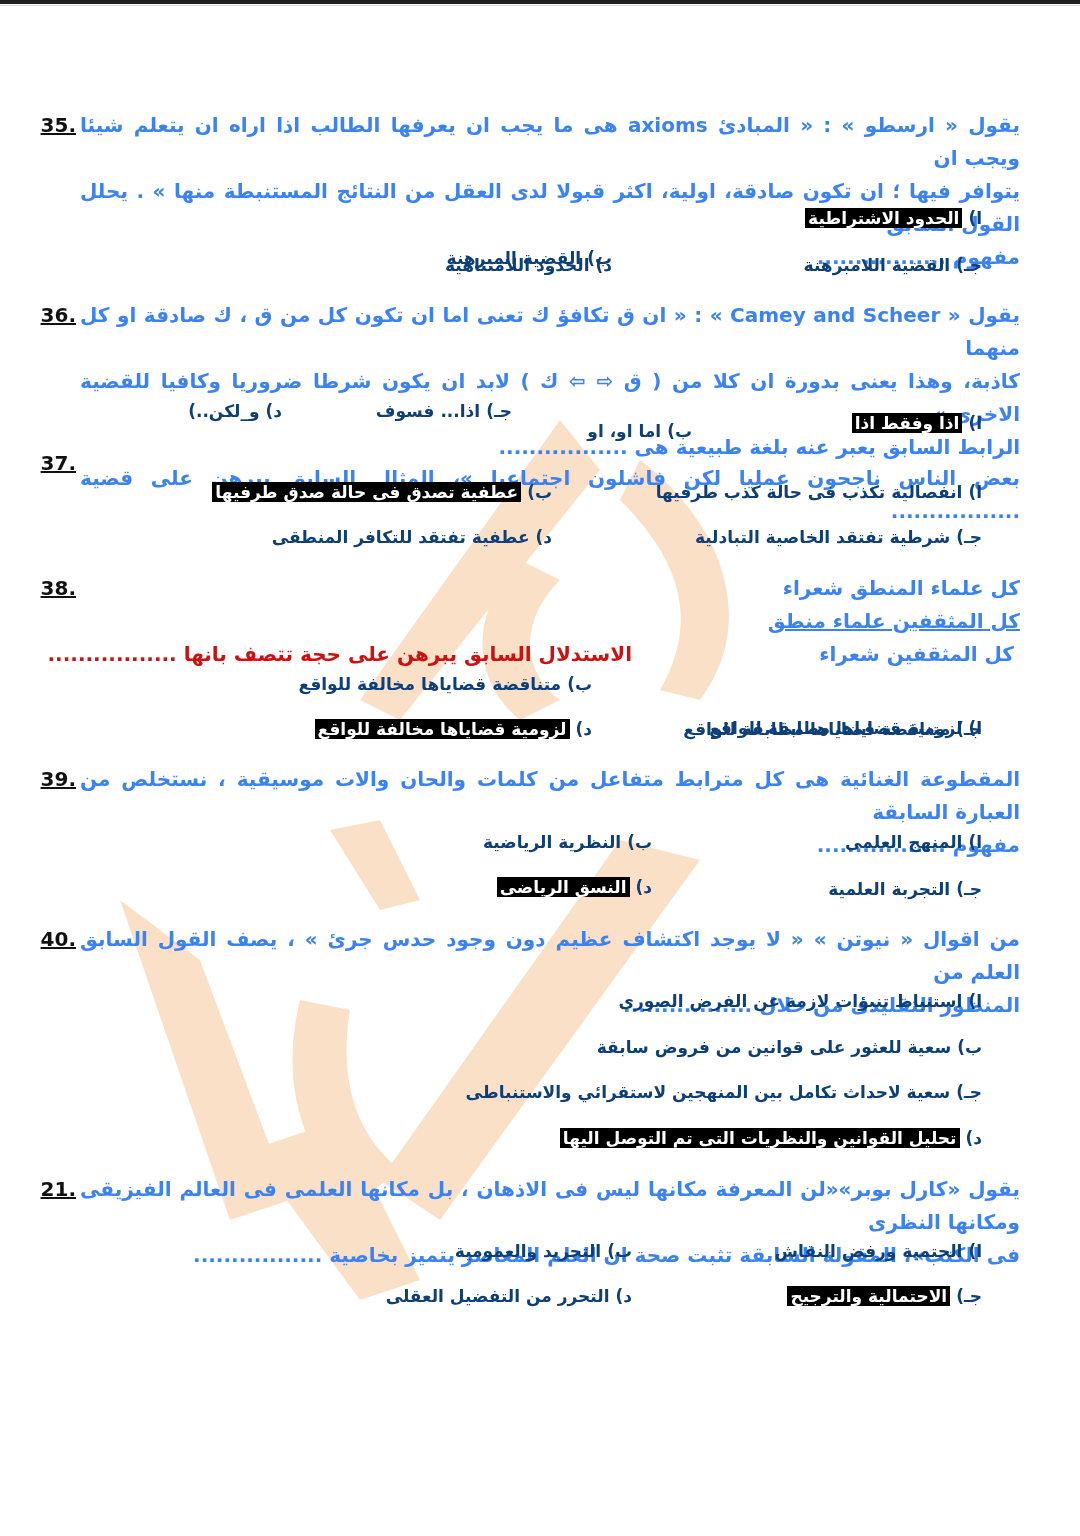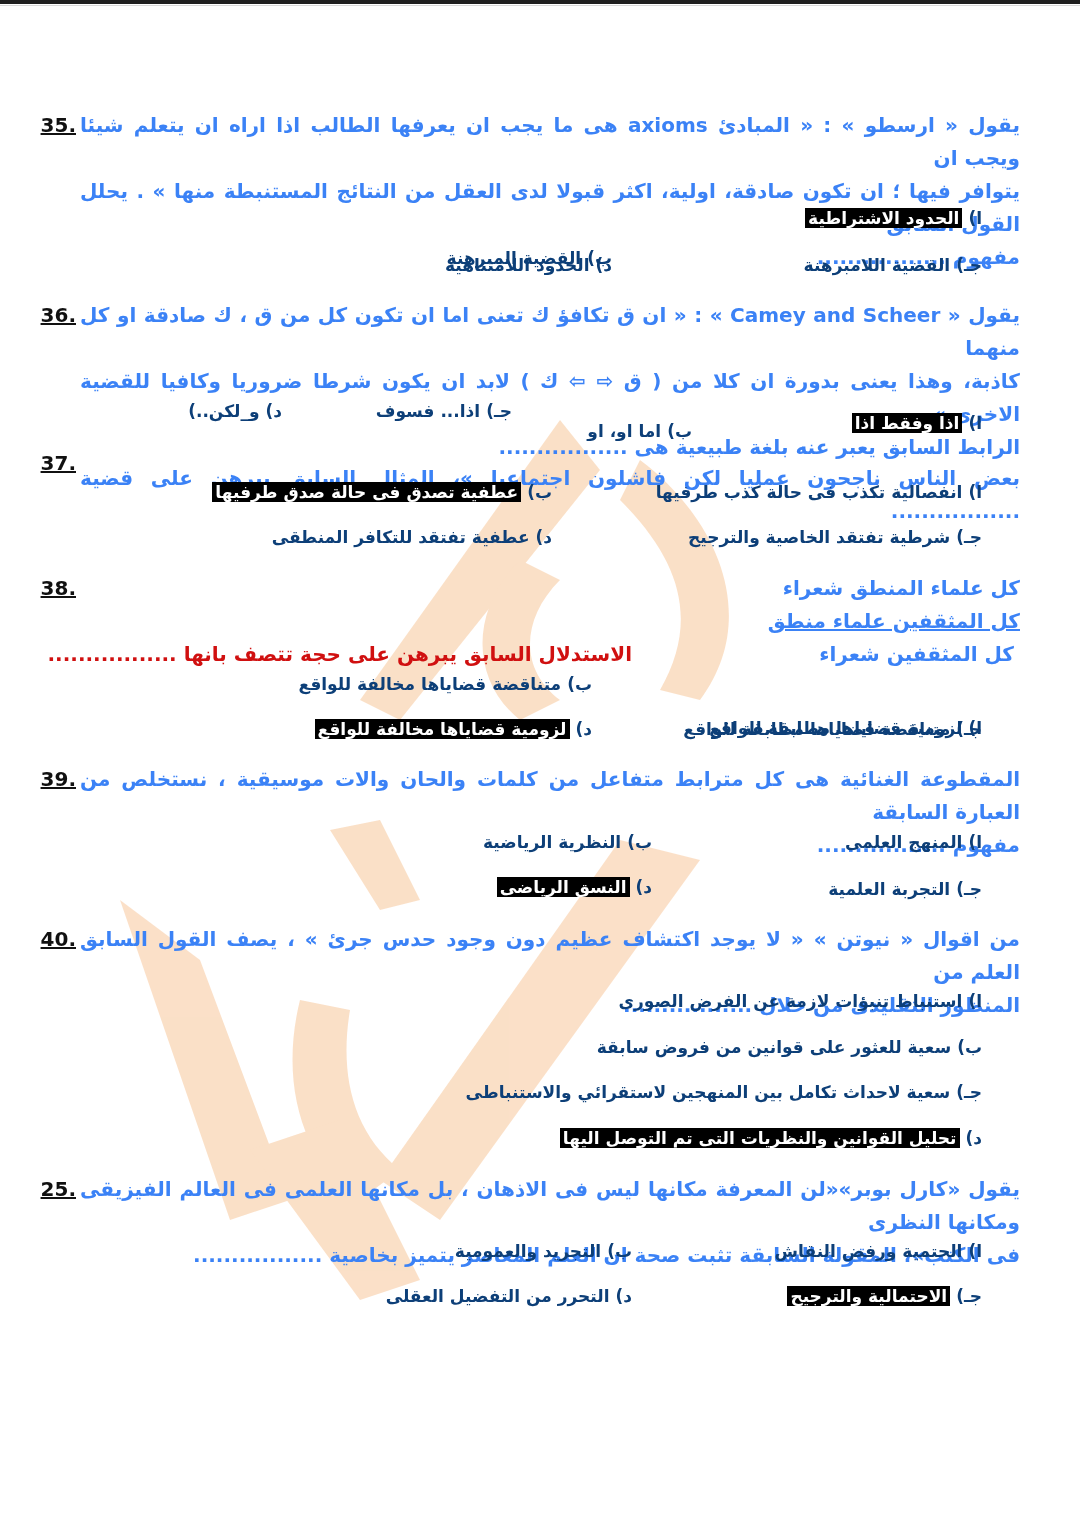--- a/index.html
+++ b/index.html
@@ -85,21 +85,21 @@
 
   <div>
     <div class="qnum" style="top:447px;">
         <span class="num-inner">37.</span>
       </div>
     <div class="qtext" style="top:447px;margin-top:15px;">
       <div>بعض الناس ناجحون عمليا لكن فاشلون اجتماعيا »،  المثال السابق يبرهن على قضية .................</div>
     </div>
     <div class="opt" style="top:479px; right:98px;"><span class="letter">ا)</span><span>انفصالية تكذب فى حالة كذب طرفيها</span></div>
     <div class="opt" style="top:479px; right:528px;"><span class="letter">ب)</span><span class="sel">عطفية تصدق فى حالة صدق طرفيها</span></div>
-    <div class="opt" style="top:524px; right:98px;"><span class="letter">جـ)</span><span>شرطية تفتقد الخاصية والترجيح</span></div>
+    <div class="opt" style="top:524px; right:98px;"><span class="letter">جـ)</span><span>شرطية تفتقد الخاصية التبادلية</span></div>
     <div class="opt" style="top:524px; right:528px;"><span class="letter">د)</span><span>عطفية تفتقد للتكافر المنطقى</span></div>
   </div>
 
   <div>
     <div class="qnum" style="top:572px;">
         <span class="num-inner">38.</span>
       </div>
     <div class="qtext" style="top:572px;">
       <div>كل علماء المنطق شعراء</div>
       <div class="u">كل المثقفين علماء منطق</div>
@@ -137,21 +137,21 @@
       <div>المنظور التقليدى من خلال .................</div>
     </div>
     <div class="opt" style="top:988px; right:98px;"><span class="letter">ا)</span><span>استنباط تنبؤات لازمة عن الفرض الصورى</span></div>
     <div class="opt" style="top:1034px; right:98px;"><span class="letter">ب)</span><span>سعية للعثور على قوانين من فروض سابقة</span></div>
     <div class="opt" style="top:1079px; right:98px;"><span class="letter">جـ)</span><span>سعية لاحداث تكامل بين المنهجين لاستقرائي والاستنباطى</span></div>
     <div class="opt" style="top:1125px; right:98px;"><span class="letter">د)</span><span class="sel">تحليل القوانين والنظريات التى تم التوصل اليها</span></div>
   </div>
 
   <div>
     <div class="qnum" style="top:1173px;">
-        <span class="num-inner">25.</span>
+        <span class="num-inner">21.</span>
       </div>
     <div class="qtext" style="top:1173px;">
       <div>يقول «كارل بوبر»«لن المعرفة مكانها ليس فى الاذهان ، بل مكانها العلمى فى العالم الفيزيقى ومكانها النظرى</div>
       <div>فى الكتب»، المقولة السابقة تثبت صحة ان العلم المعاصر يتميز بخاصية .................</div>
     </div>
     <div class="opt" style="top:1238px; right:98px;"><span class="letter">ا)</span><span>الحتمية ورفض النقاش</span></div>
     <div class="opt" style="top:1238px; right:448px;"><span class="letter">ب)</span><span>التجريد والعمومية</span></div>
     <div class="opt" style="top:1283px; right:98px;"><span class="letter">جـ)</span><span class="sel">الاحتمالية والترجيح</span></div>
     <div class="opt" style="top:1283px; right:448px;"><span class="letter">د)</span><span>التحرر من التفضيل العقلى</span></div>
   </div>

